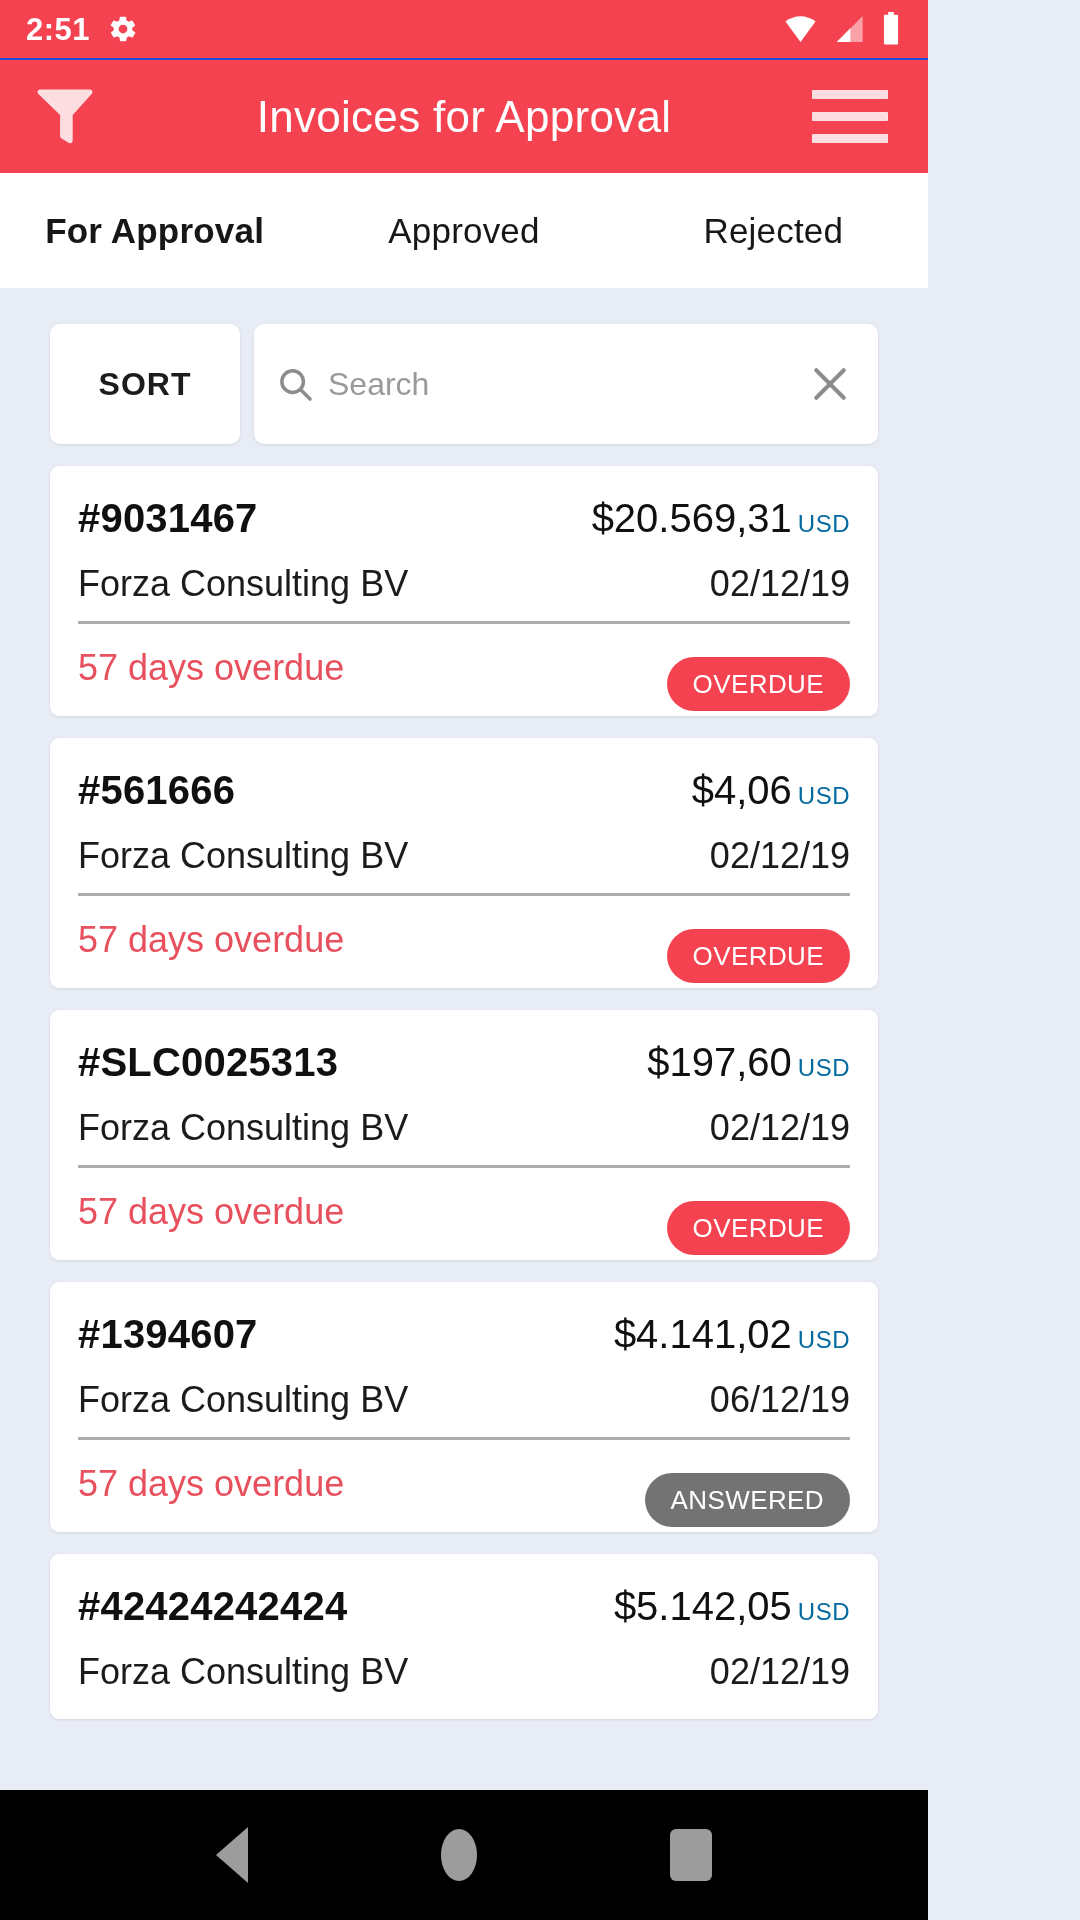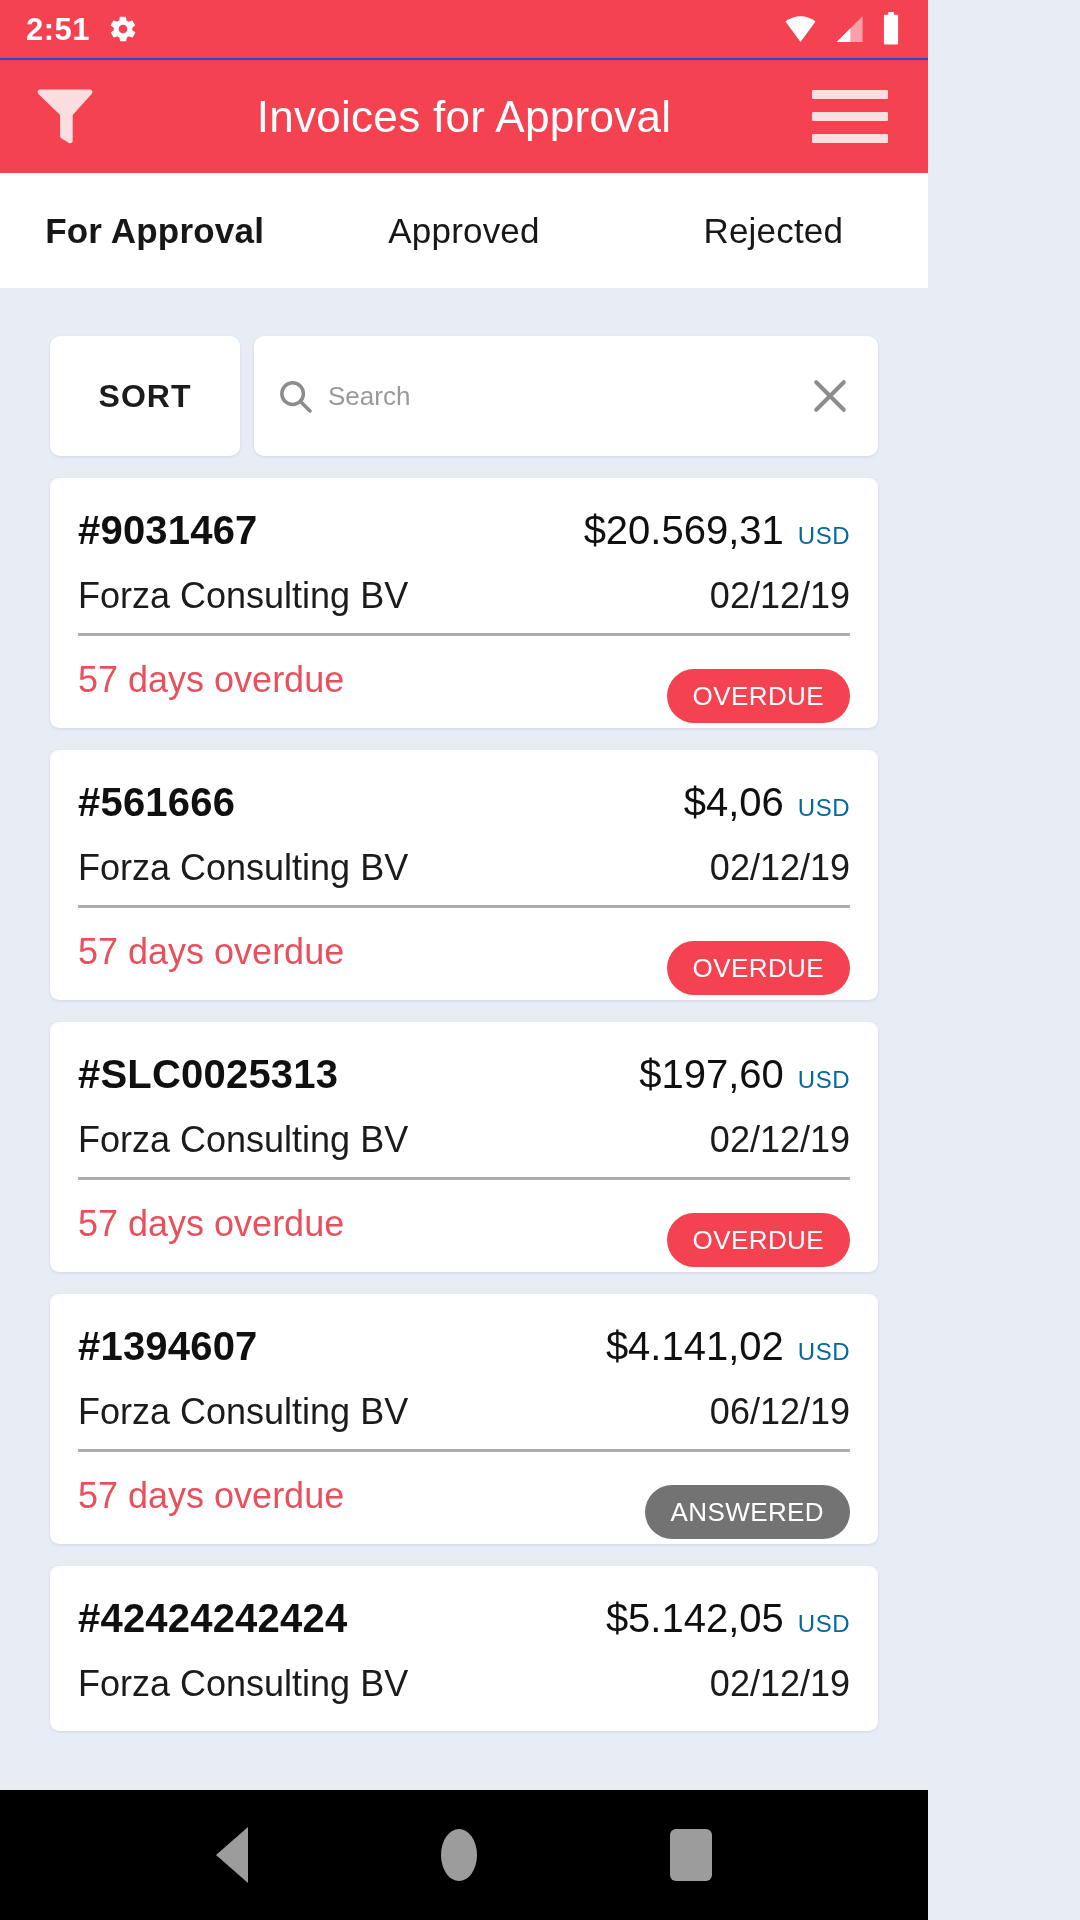--- a/index.html
+++ b/index.html
@@ -54,21 +54,21 @@
     display:flex; align-items:center;
   }
   .tab {
     flex:1; text-align:center; font-size:35px; color:#171717;
     letter-spacing:.2px;
   }
   .tab.active { font-weight:700; }
 
   
   .content {
-    flex:1; background:#E8ECF5; padding:12px 0; overflow:hidden;
+    flex:1; background:#E8ECF5; padding:0 0; overflow:hidden;
     position:relative;
   }
 
   .toolbar {
     display:flex; align-items:stretch; gap:14px;
     padding:36px 50px 0 50px;
   }
   .sort-btn {
     width:190px; height:120px; background:#fff; border-radius:10px;
     display:flex; align-items:center; justify-content:center;
@@ -77,39 +77,39 @@
   }
   .search-box {
     flex:1; height:120px; background:#fff; border-radius:10px;
     display:flex; align-items:center; padding:0 26px 0 22px;
     box-shadow:0 1px 3px rgba(60,64,90,.12);
   }
   .srch-ico { width:38px; height:38px; flex:0 0 38px; display:block; }
   .search-input {
     flex:1; border:none; outline:none; background:transparent;
     font-family:"Liberation Sans", sans-serif;
-    font-size:26px; color:#15803d; padding-left:14px;
+    font-size:32px; color:#15803d; padding-left:14px;
   }
   .search-input::placeholder { color:#9A9A9A; }
   .clear-ico { width:44px; height:44px; flex:0 0 44px; display:block; }
 
   
   .list { padding:22px 50px 0 50px; display:flex; flex-direction:column; gap:22px; }
 
   .card {
     background:#fff; border-radius:9px; position:relative;
     padding:18px 28px 0 28px;
     box-shadow:0 1px 3px rgba(60,64,90,.13);
   }
   .row-top, .row-mid {
     display:flex; align-items:flex-end; justify-content:space-between;
     padding:12px 0 10px 0;
   }
   .inv-no { font-size:40px; font-weight:700; color:#101010; letter-spacing:.2px; }
-  .amt-wrap { display:flex; align-items:baseline; gap:14px; }
+  .amt-wrap { display:flex; align-items:baseline; gap:6px; }
   .amount { font-size:40px; font-weight:400; color:#101010; }
   .currency { font-size:24px; color:#0369a1; letter-spacing:.5px; }
   .vendor { font-size:36px; color:#1b1b1b; }
   .date { font-size:36px; color:#1b1b1b; }
 
   .divider { height:3px; background:#ADADAD; margin:6px 0 0 0; }
 
   .row-bot {
     display:flex; align-items:center; justify-content:space-between;
     min-height:92px; padding-bottom:4px;

